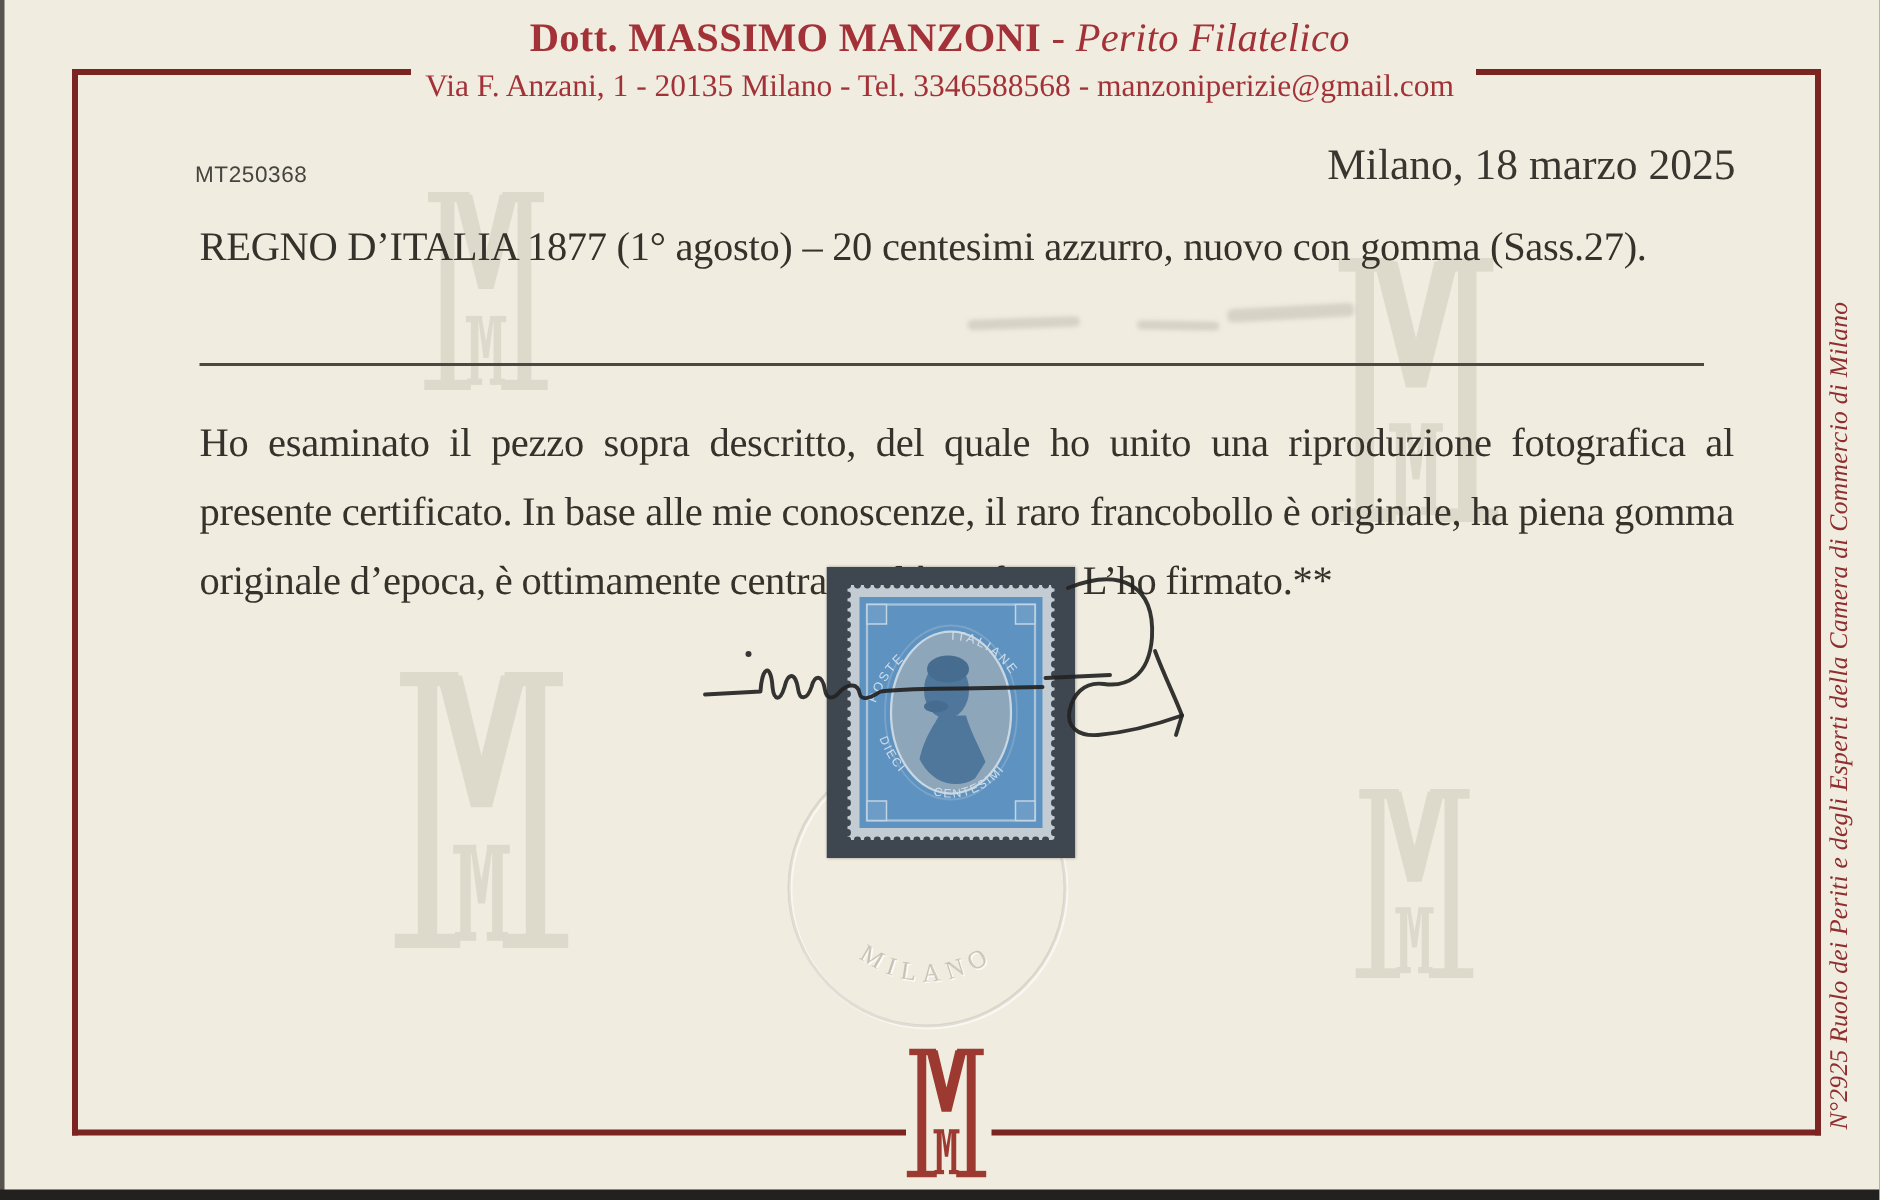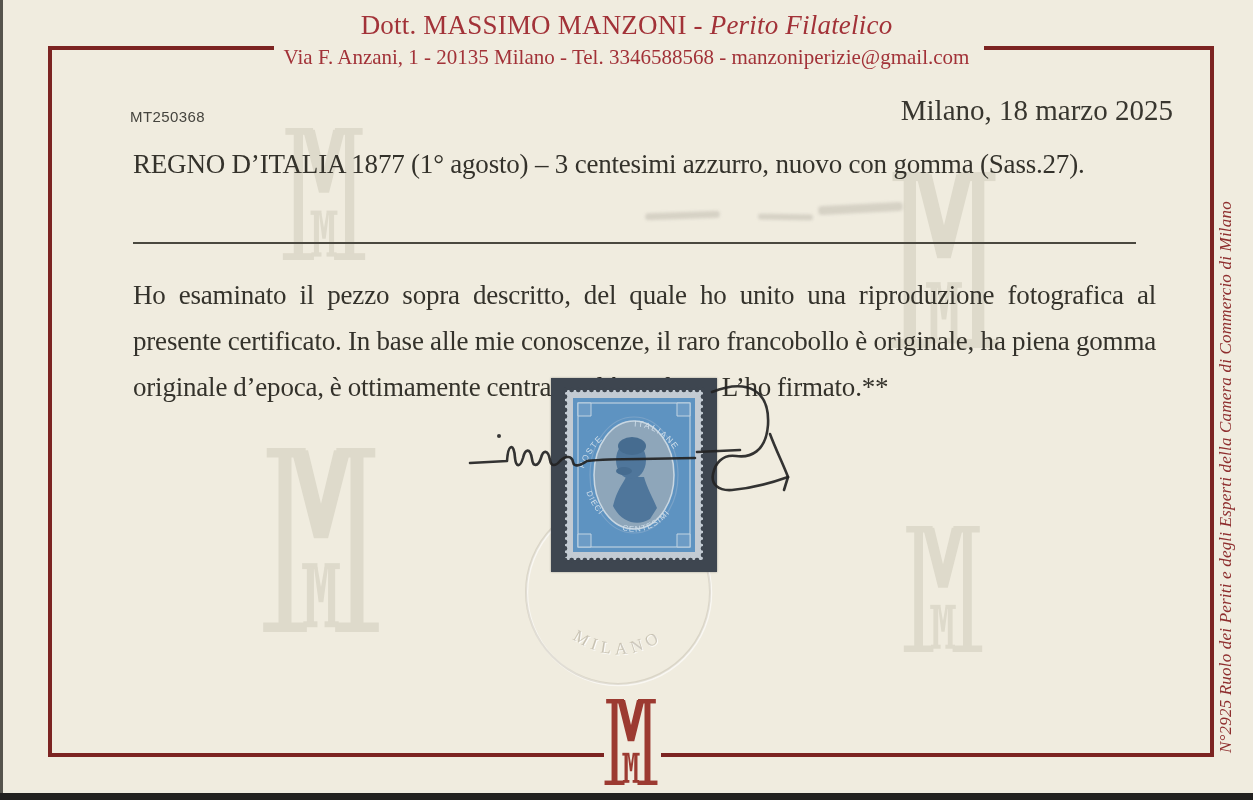--- a/index.html
+++ b/index.html
@@ -15,28 +15,28 @@
   
   .wm{position:absolute;z-index:1;}
   .wm use{fill:#dedacb;}
 
   
   .bline{position:absolute;background:#7c2422;z-index:3;}
 
   
   .header{position:absolute;left:0;top:9px;width:1253px;text-align:center;color:#a23238;z-index:4;}
   .header .h1{font-size:27px;line-height:32px;letter-spacing:.2px;}
-  .header .h1 .bold{font-weight:normal;margin-top:16px;}
+  .header .h1 .bold{font-weight:bold;margin-top:16px;}
   .header .h1 .ital{font-style:italic;}
   .header .h2{font-size:21px;line-height:26px;margin-top:3px;}
 
   .refcode{position:absolute;left:130px;top:108px;z-index:4;
     font-family:"Liberation Sans", sans-serif;font-weight:normal;font-size:15px;
     color:#45443e;letter-spacing:.4px;}
-  .placedate{position:absolute;right:80px;top:94px;z-index:4;font-size:29px;color:#38362f;}
+  .placedate{position:absolute;right:96px;top:94px;z-index:4;font-size:29px;color:#38362f;}
 
   .subject{position:absolute;left:133px;top:146px;width:1023px;z-index:4;
     font-size:27px;line-height:37px;color:#34322b;text-align:justify;letter-spacing:-.2px;}
   .subject .b{font-weight:normal;}
 
   .sep{position:absolute;left:133px;top:242px;width:1003px;height:2px;background:#4a483f;z-index:4;}
 
   .statement{position:absolute;left:133px;top:272px;width:1023px;z-index:4;
     font-size:27px;line-height:46px;color:#34322b;text-align:justify;
     letter-spacing:-.2px;word-spacing:-.5px;margin:0;}
@@ -131,21 +131,21 @@
     <div class="h1">
       <span class="bold">Dott. MASSIMO MANZONI</span><span> - </span><span class="ital">Perito Filatelico</span>
     </div>
     <div class="h2">Via F. Anzani, 1 - 20135 Milano - Tel. 3346588568 - manzoniperizie@gmail.com</div>
   </div>
 
   <div class="refcode">MT250368</div>
   <div class="placedate">Milano, 18 marzo 2025</div>
 
   <div class="subject">
-    <span class="b">REGNO D’ITALIA 1877 (1° agosto)</span><span> – 3 centesimi azzurro, nuovo con gomma (Sass.27).</span>
+    <span class="b">REGNO D’ITALIA 1877 (1° agosto)</span><span> – 20 centesimi azzurro, nuovo con gomma (Sass.27).</span>
   </div>
 
   <div class="sep"></div>
 
   <p class="statement">Ho esaminato il pezzo sopra descritto, del quale ho unito una riproduzione fotografica al presente certificato. In base alle mie conoscenze, il raro francobollo è originale, ha piena gomma originale d’epoca, è ottimamente centrato ed è perfetto. L’ho firmato.**</p>
 
   <svg class="stamp" viewBox="0 0 166 194">
     <rect x="0" y="0" width="166" height="194" fill="#3e4650"></rect>
     <rect x="14" y="12" width="138" height="170" rx="2" fill="#c3cbd3"></rect>
 

